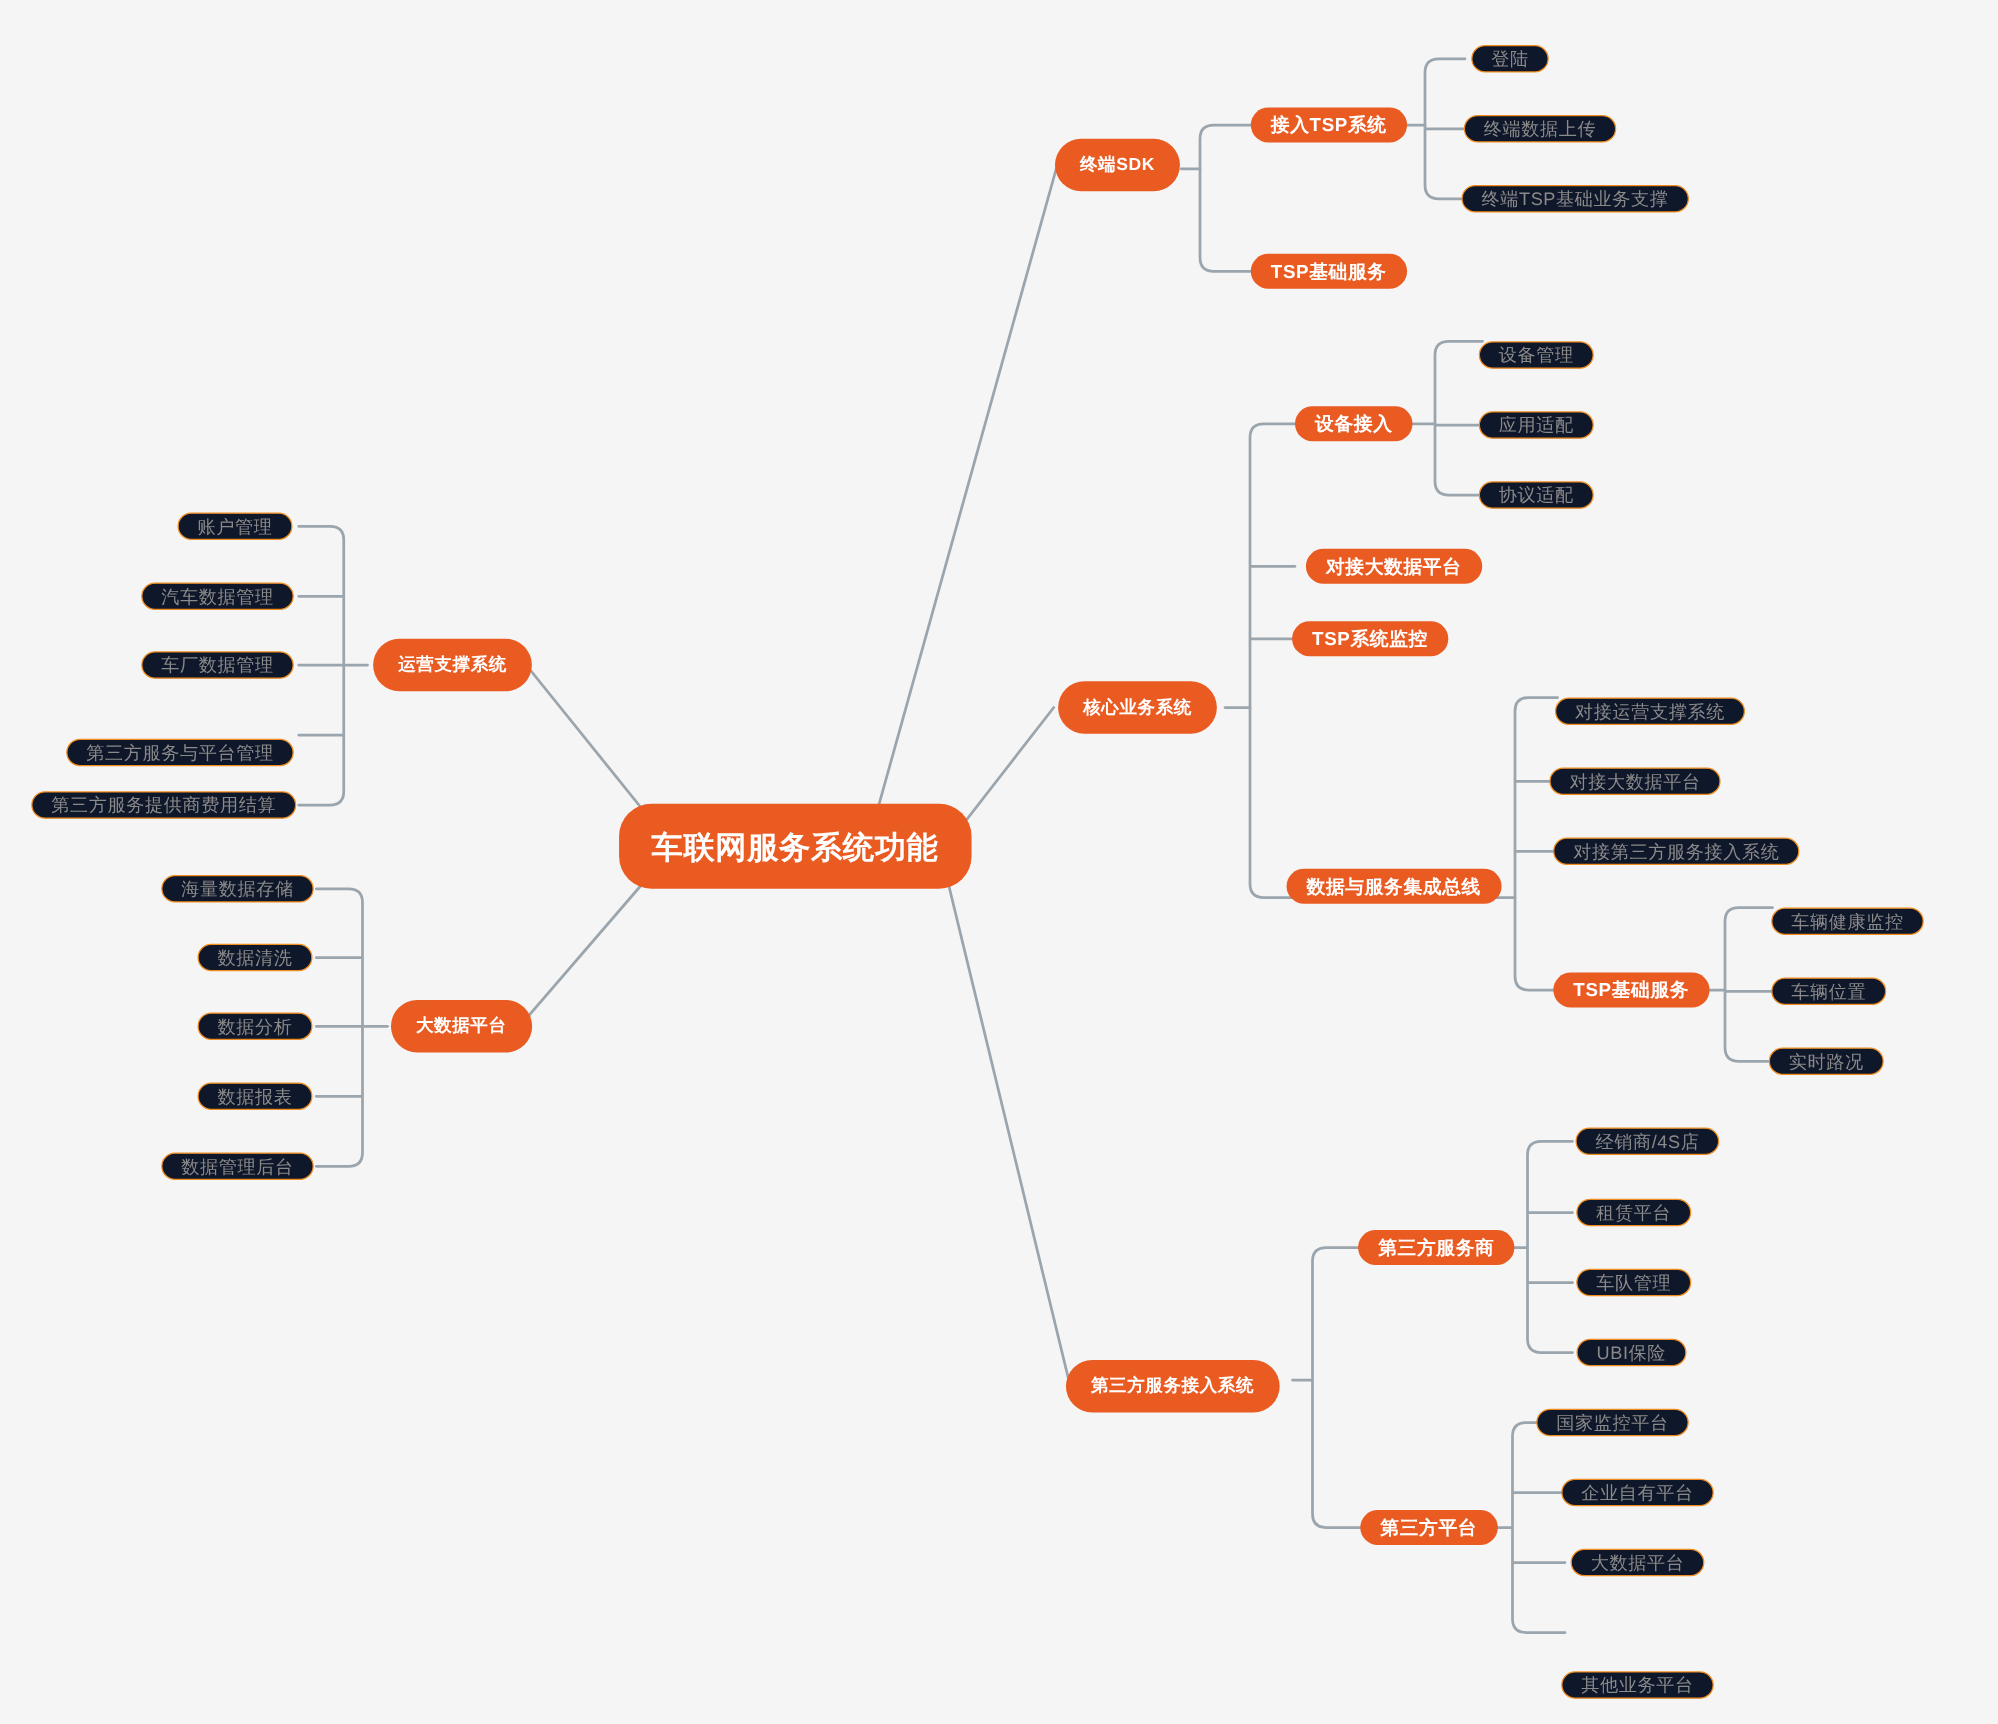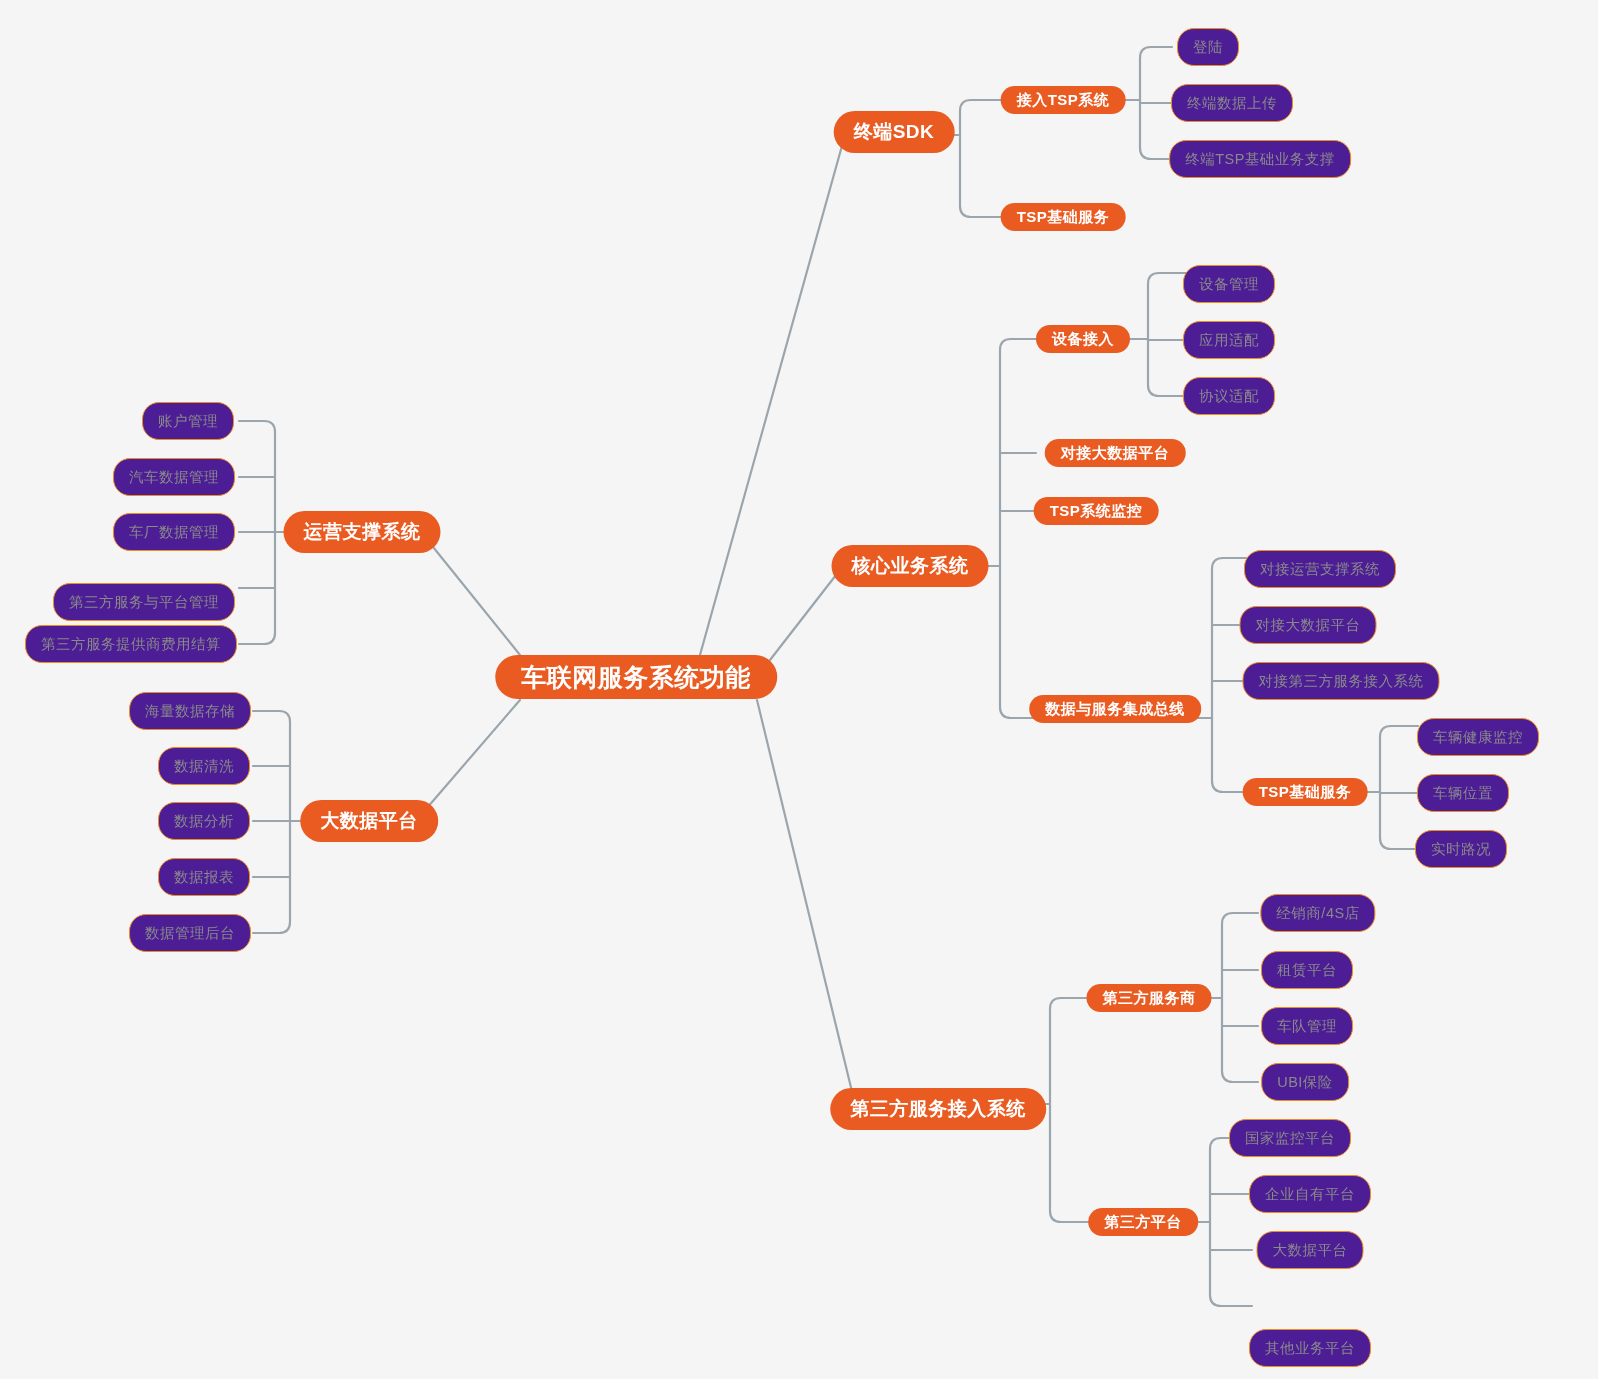--- a/index.html
+++ b/index.html
@@ -33,52 +33,52 @@
     letter-spacing: 0.5px;
   }
   
   .n-root {
     background: #ea5b22;
     color: #ffffff;
     font-weight: bold;
     font-size: 25px;
     border-radius: 26px;
     padding: 0 26px;
-    height: 44px;
+    height: 68px;
   }
   
   .n-l1 {
     background: #ea5b22;
     color: #ffffff;
     font-weight: bold;
-    font-size: 19px;
+    font-size: 14px;
     border-radius: 21px;
     padding: 0 20px;
     height: 42px;
   }
   
   .n-l2 {
     background: #ea5b22;
     color: #ffffff;
     font-weight: bold;
     font-size: 15px;
     border-radius: 18px;
     padding: 0 16px;
     height: 28px;
   }
   
   .n-leaf {
-    background: #4c1d95;
+    background: #0f172a;
     color: #8a8a8a;
     font-size: 14.5px;
     font-weight: normal;
     border: 1.8px solid #f08c1e;
     border-radius: 17px;
     padding: 0 15px;
-    height: 38px;
+    height: 22px;
   }
 </style>
 </head>
 <body>
 
 <div id="canvas">
 
   <svg id="links" viewBox="0 0 1598 1379" xmlns="http://www.w3.org/2000/svg">
     <g fill="none" stroke="#9aa5ad" stroke-width="2.2" stroke-linecap="round" stroke-linejoin="round">
 

